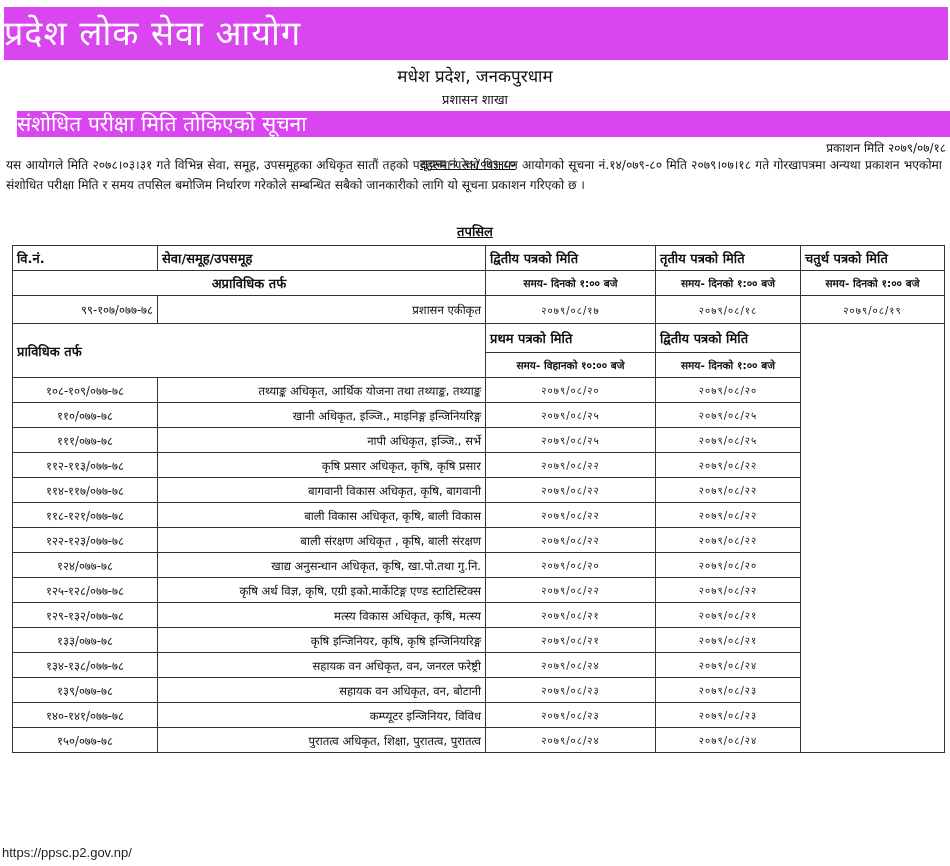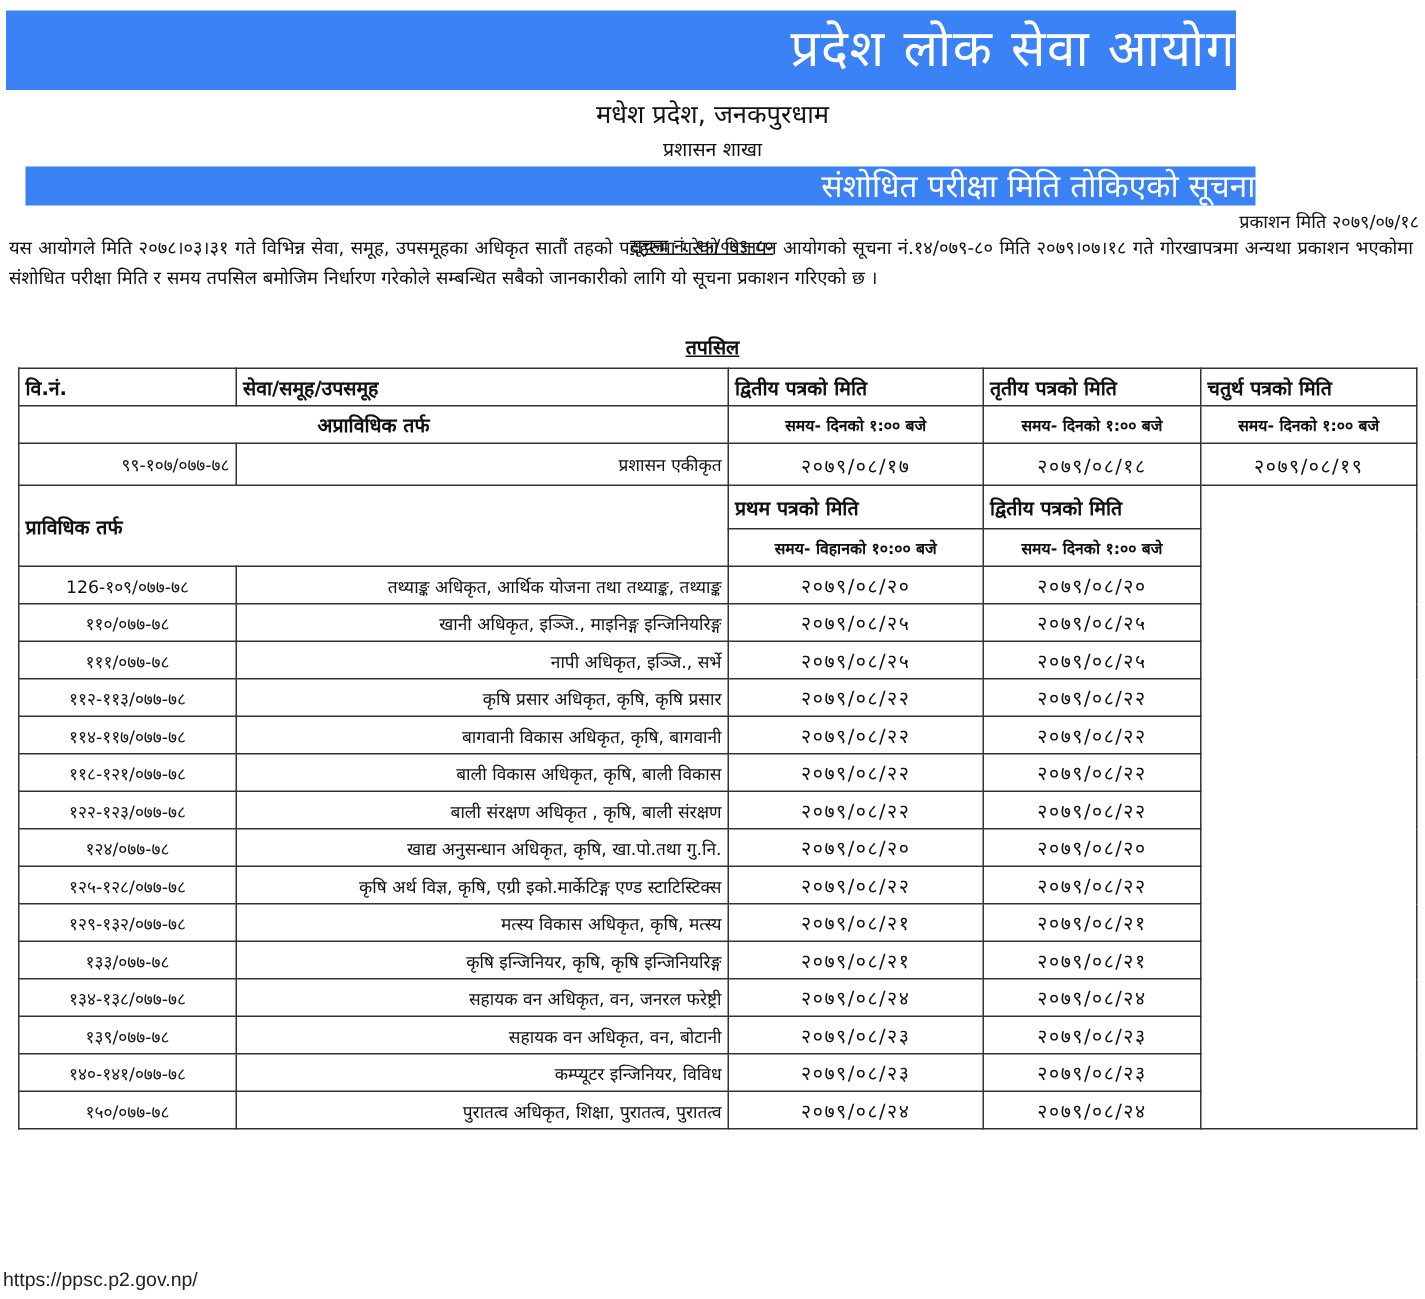--- a/index.html
+++ b/index.html
@@ -1,22 +1,22 @@
 <!DOCTYPE html>
 <html><head>
 <meta charset="utf-8">
 <style>
   html, body { margin: 0; padding: 0; background: #ffffff; }
   body {
     width: 950px; height: 866px; position: relative; overflow: hidden;
     font-family: "DejaVu Sans", "Liberation Sans", sans-serif; color: #111;
   }
   .banner {
-    position: absolute; left: 4px; width: 820px; background: #3b82f6; color: #fff;
-    text-align: right; box-sizing: border-box;
+    position: absolute; left: 4px; width: 944px; background: #d946ef; color: #fff;
+    text-align: left; box-sizing: border-box;
   }
   .banner.main { top: 7px; height: 53px; font-size: 34px; line-height: 53px; letter-spacing: 1px; }
   .banner.sub { top: 111px; height: 26px; font-size: 21px; line-height: 26px; margin-left: 13px; }
   .subtitle { position: absolute; left: 0; width: 950px; text-align: center; }
   .subtitle.region { top: 64px; font-size: 17px; }
   .subtitle.branch { top: 90px; font-size: 13px; }
   .notice-no {
     position: absolute; top: 139px; left: 420px; font-size: 12px;
     text-decoration: underline;
     margin-top: 16px;
@@ -35,21 +35,21 @@
     position: absolute; top: 245px; left: 12px; width: 932px;
     border-collapse: collapse; font-size: 11.5px; table-layout: fixed;
   }
   table.sched td {
     border: 1px solid #333; padding: 0 4px; height: 24px; vertical-align: middle;
   }
   .hdr td { font-weight: bold; text-align: left; font-size: 13px; height: 22px; }
   .time td.t { font-weight: bold; font-size: 10.5px; text-align: center; }
   .c { text-align: center; }
   .l { text-align: right; }
-  .date { text-align: center; font-size: 13px; letter-spacing: 1px; }
+  .date { text-align: center; font-size: 10px; letter-spacing: 1px; }
   .grp { font-weight: bold; text-align: center; font-size: 13px; }
   .trow td { height: 28.5px; }
   .footer-url {
     position: absolute; top: 845px; left: 2px; font-size: 13px;
     font-family: "Liberation Sans", sans-serif; color: #222;
   }
 </style>
 </head>
 <body>
 
@@ -100,21 +100,21 @@
     <td colspan="2" rowspan="2" class="grp">प्राविधिक तर्फ</td>
     <td style="height:28px">प्रथम पत्रको मिति</td>
     <td>द्वितीय पत्रको मिति</td>
     <td rowspan="17" style="border-bottom:1px solid #333"></td>
   </tr>
   <tr class="time">
     <td class="t">समय- विहानको १०:०० बजे</td>
     <td class="t">समय- दिनको १:०० बजे</td>
   </tr>
   <tr class="trow">
-        <td class="c">126-१०९/०७७-७८</td>
+        <td class="c">१०८-१०९/०७७-७८</td>
         <td class="l">तथ्याङ्क अधिकृत, आर्थिक योजना तथा तथ्याङ्क, तथ्याङ्क</td>
         <td class="date">२०७९/०८/२०</td>
         <td class="date">२०७९/०८/२०</td>
       </tr>
   <tr class="trow">
         <td class="c">११०/०७७-७८</td>
         <td class="l">खानी अधिकृत, इञ्जि., माइनिङ्ग इन्जिनियरिङ्ग</td>
         <td class="date">२०७९/०८/२५</td>
         <td class="date">२०७९/०८/२५</td>
       </tr>

